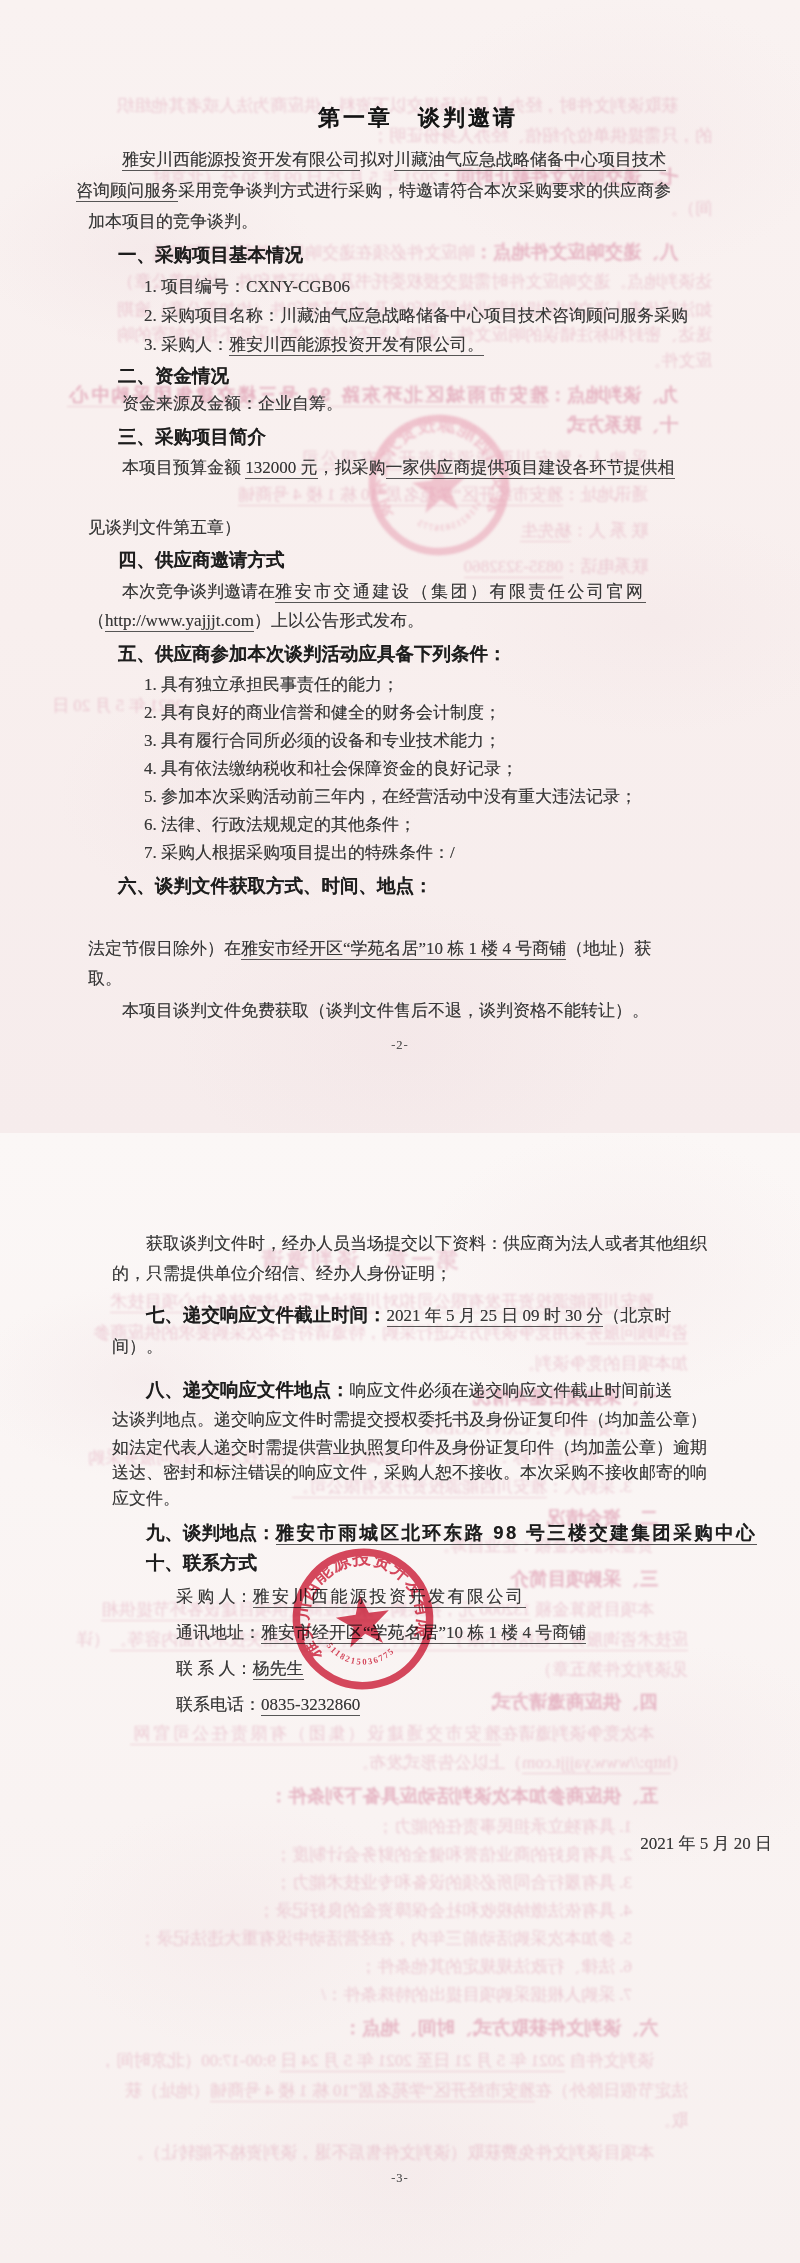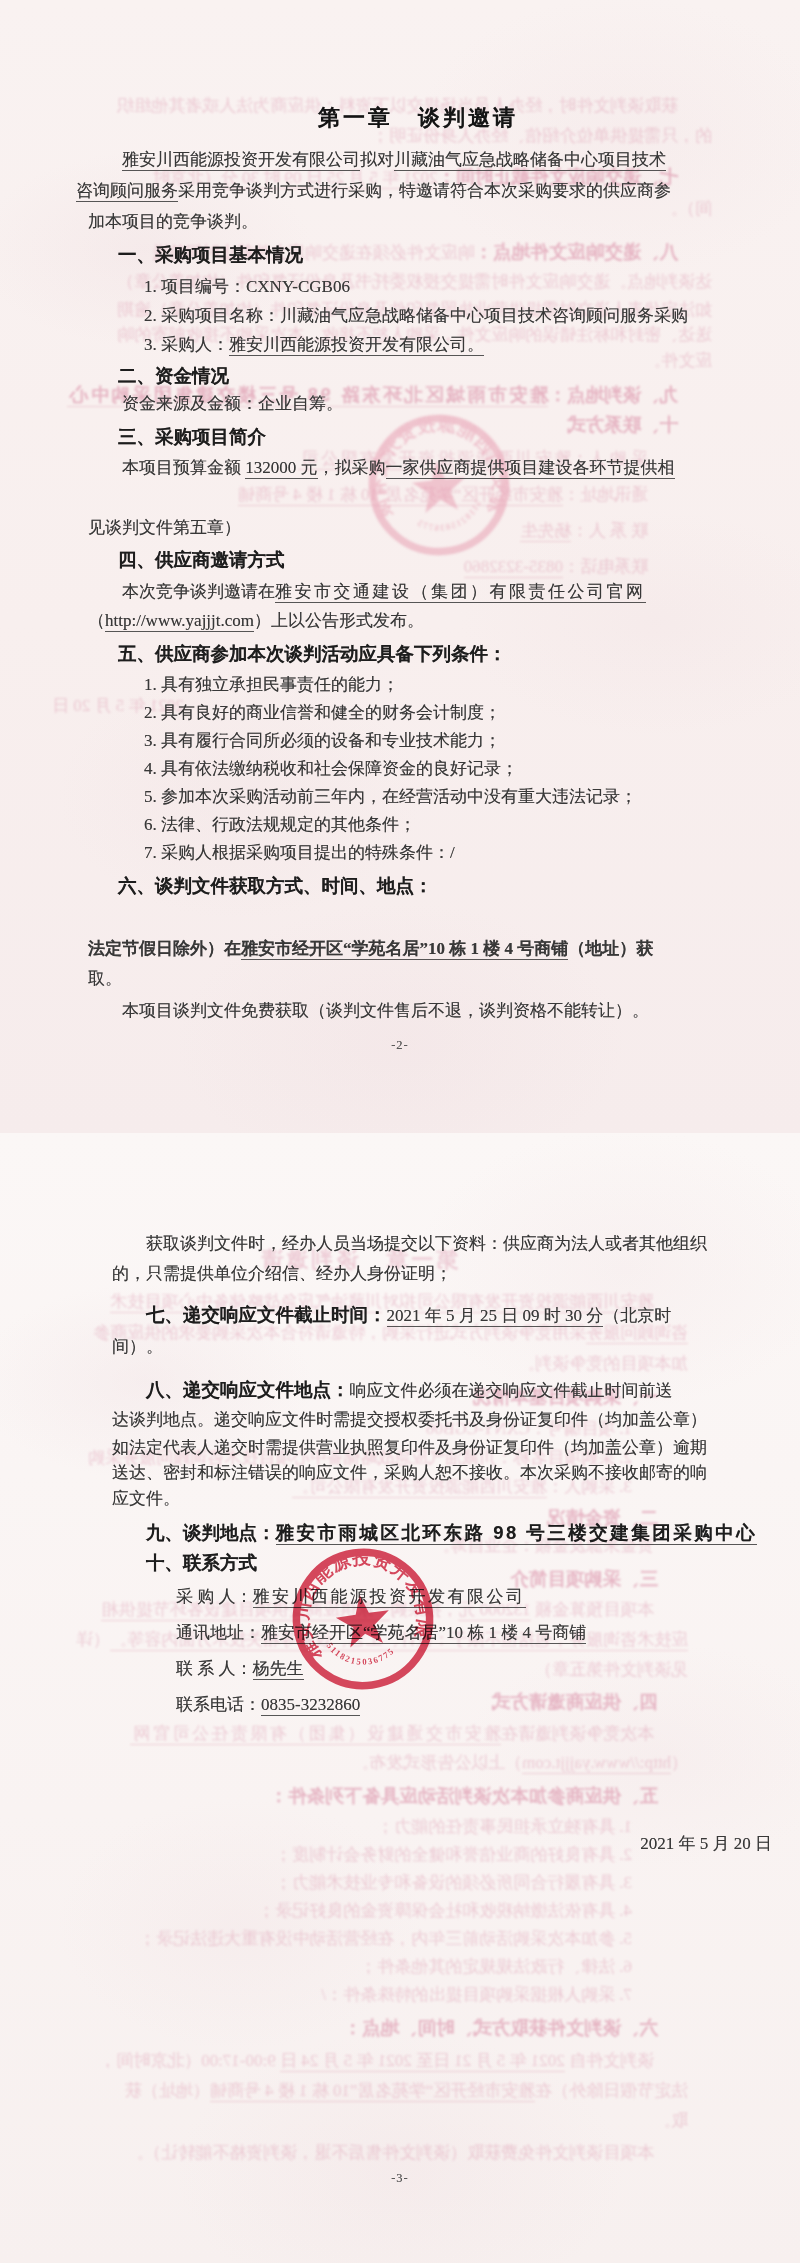--- a/index.html
+++ b/index.html
@@ -88,21 +88,21 @@
       <div class="ln" style="left: 88px; width: 660px; padding-left: 34px; top: 580px;"><span class="seg">本次竞争谈判邀请在</span><span class="seg u sp">雅安市交通建设（集团）有限责任公司官网</span></div>
       <div class="ln h" style="left: 88px; width: 660px; padding-left: 30px; top: 642px;"><span class="seg">五、供应商参加本次谈判活动应具备下列条件：</span></div>
       <div class="ln" style="left: 88px; width: 660px; padding-left: 56px; top: 673px;"><span class="seg">1. 具有独立承担民事责任的能力；</span></div>
       <div class="ln" style="left: 88px; width: 660px; padding-left: 56px; top: 701px;"><span class="seg">2. 具有良好的商业信誉和健全的财务会计制度；</span></div>
       <div class="ln" style="left: 88px; width: 660px; padding-left: 56px; top: 729px;"><span class="seg">3. 具有履行合同所必须的设备和专业技术能力；</span></div>
       <div class="ln" style="left: 88px; width: 660px; padding-left: 56px; top: 757px;"><span class="seg">4. 具有依法缴纳税收和社会保障资金的良好记录；</span></div>
       <div class="ln" style="left: 88px; width: 660px; padding-left: 56px; top: 785px;"><span class="seg">5. 参加本次采购活动前三年内，在经营活动中没有重大违法记录；</span></div>
       <div class="ln" style="left: 88px; width: 660px; padding-left: 56px; top: 813px;"><span class="seg">6. 法律、行政法规规定的其他条件；</span></div>
       <div class="ln" style="left: 88px; width: 660px; padding-left: 56px; top: 841px;"><span class="seg">7. 采购人根据采购项目提出的特殊条件：/</span></div>
       <div class="ln h" style="left: 88px; width: 660px; padding-left: 30px; top: 874px;"><span class="seg">六、谈判文件获取方式、时间、地点：</span></div>
-      <div class="ln" style="left: 88px; width: 660px; top: 937px; font-weight: bold;"><span class="seg">法定节假日除外）在</span><span class="seg u">雅安市经开区“学苑名居”10 栋 1 楼 4 号商铺</span><span class="seg">（地址）获</span></div>
+      <div class="ln" style="left: 88px; width: 660px; top: 937px;"><span class="seg">法定节假日除外）在</span><span class="seg u">雅安市经开区“学苑名居”10 栋 1 楼 4 号商铺</span><span class="seg">（地址）获</span></div>
       <div class="ln" style="left: 88px; width: 660px; top: 967px;"><span class="seg">取。</span></div>
       <div class="ln" style="left: 88px; width: 660px; padding-left: 34px; top: 999px;"><span class="seg">本项目谈判文件免费获取（谈判文件售后不退，谈判资格不能转让）。</span></div>
       <div class="ln p" style="left: 80px; width: 640px; top: 1033px;"><span class="seg">-2-</span></div>
     </div>
   <div id="pg1" class="page">
       <div class="grain"></div>
       <div class="bleed">
         <div class="ln t" style="left: 112px; width: 660px; top: 115px;"><span class="seg">第一章　谈判邀请</span></div>
         <div class="ln" style="left: 112px; width: 660px; padding-left: 34px; top: 157px;"><span class="seg u">雅安川西能源投资开发有限公司</span><span class="seg">拟对</span><span class="seg u">川藏油气应急战略储备中心项目技术</span></div>
         <div class="ln" style="left: 112px; width: 660px; top: 188px;"><span class="seg u">咨询顾问服务</span><span class="seg">采用竞争谈判方式进行采购，特邀请符合本次采购要求的供应商参</span></div>

